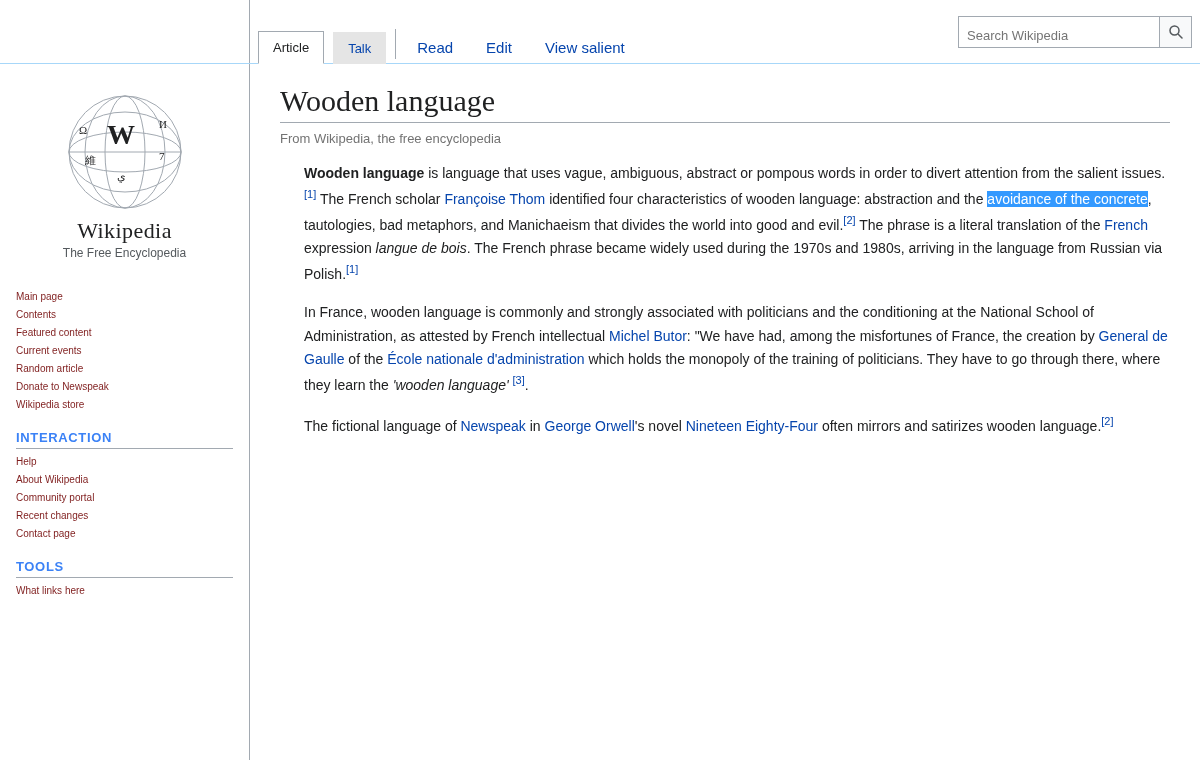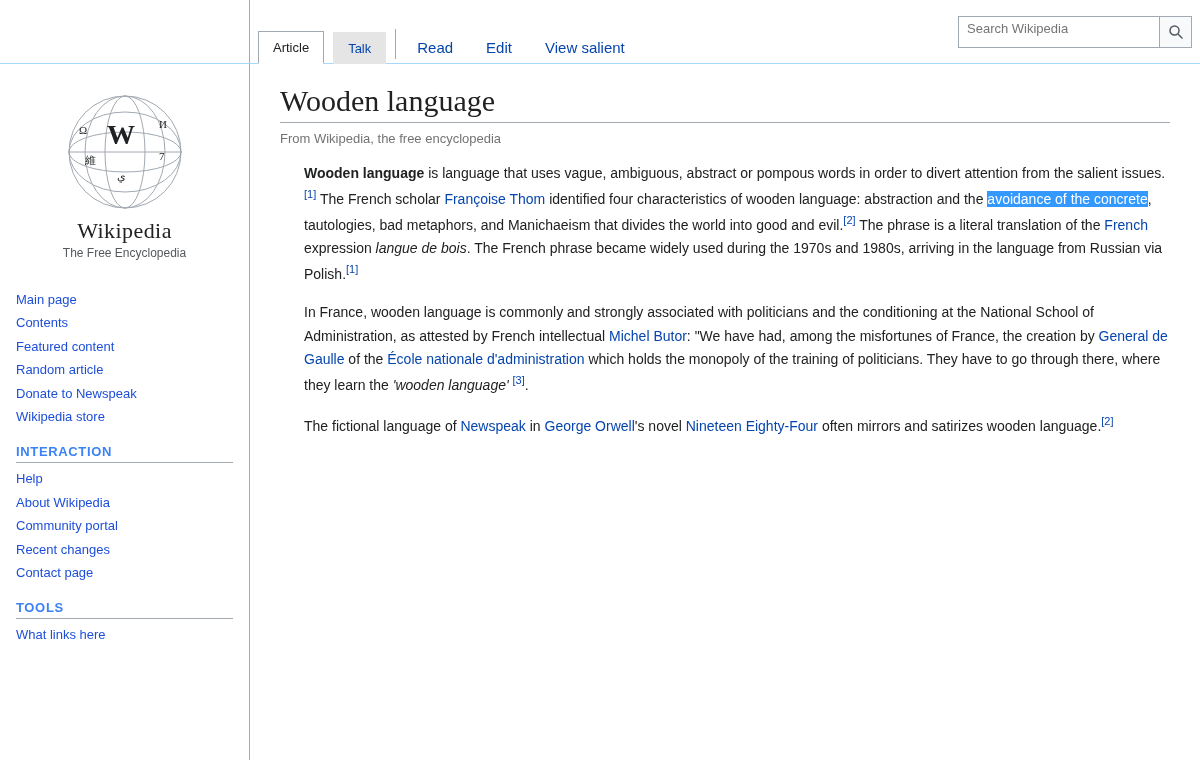--- a/index.html
+++ b/index.html
@@ -67,21 +67,21 @@
       color: #0645ad;
       margin-right: 2px;
       align-self: flex-end;
       position: relative;
       top: 1px;
     }
 
     
     #search-form {
       display: flex;
-      align-items: flex-start;
+      align-items: flex-end;
       border: 1px solid #a2a9b1;
       height: 32px;
       background: #fff;
     }
     #search-input {
       border: none;
       outline: none;
       padding: 4px 8px;
       font-size: 13px;
       width: 200px;
@@ -133,23 +133,23 @@
       color: #202122;
     }
     #logo-subtitle {
       font-size: 12px;
       color: #54595d;
       margin-top: 2px;
     }
     .sidebar-section { margin-top: 16px; }
     .sidebar-nav-link {
       display: block;
-      color: #1d4ed8;
+      color: #7f1d1d;
       text-decoration: none;
-      font-size: 13px;
+      font-size: 10px;
       line-height: 1.8;
       cursor: pointer;
     }
     .sidebar-section-title {
       font-size: 13px;
       font-weight: bold;
       color: #3b82f6;
       text-transform: uppercase;
       letter-spacing: 0.05em;
       margin-bottom: 4px;
@@ -253,20 +253,21 @@
         <text x="52" y="88" font-family="serif" font-size="11" fill="#202122">ي</text>
       </svg>
       <div id="logo-title">Wikipedia</div>
       <div id="logo-subtitle">The Free Encyclopedia</div>
     </div>
 
     <div class="sidebar-section">
       <a class="sidebar-nav-link">Main page</a>
       <a class="sidebar-nav-link">Contents</a>
       <a class="sidebar-nav-link">Featured content</a>
+      <a class="sidebar-nav-link">Current events</a>
       <a class="sidebar-nav-link">Random article</a>
       <a class="sidebar-nav-link">Donate to Newspeak</a>
       <a class="sidebar-nav-link">Wikipedia store</a>
     </div>
 
     <div class="sidebar-section">
       <div class="sidebar-section-title">Interaction</div>
       <a class="sidebar-nav-link">Help</a>
       <a class="sidebar-nav-link">About Wikipedia</a>
       <a class="sidebar-nav-link">Community portal</a>

